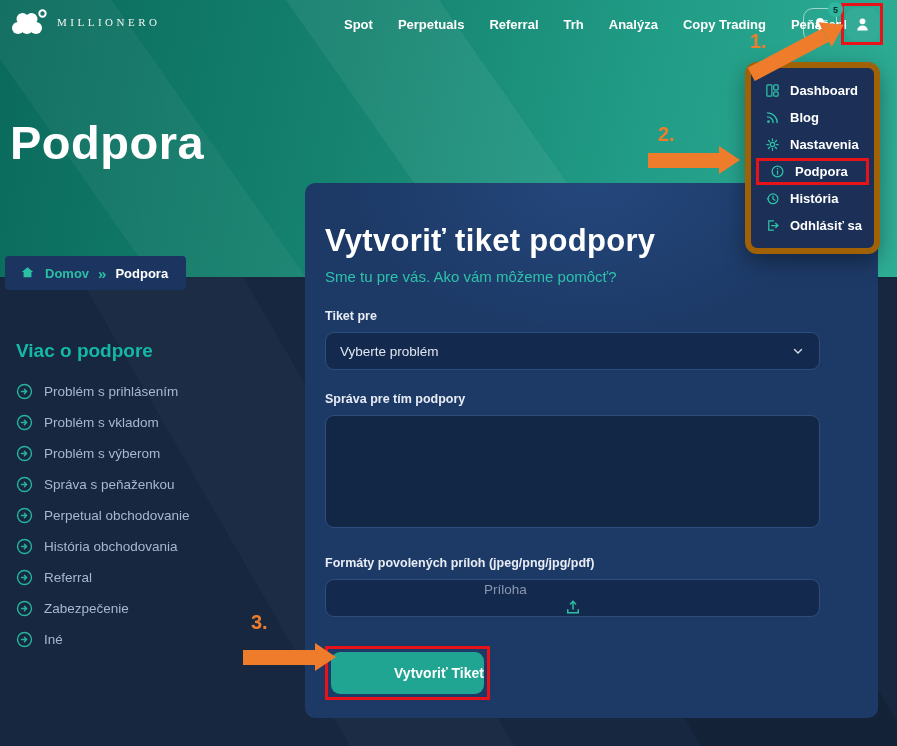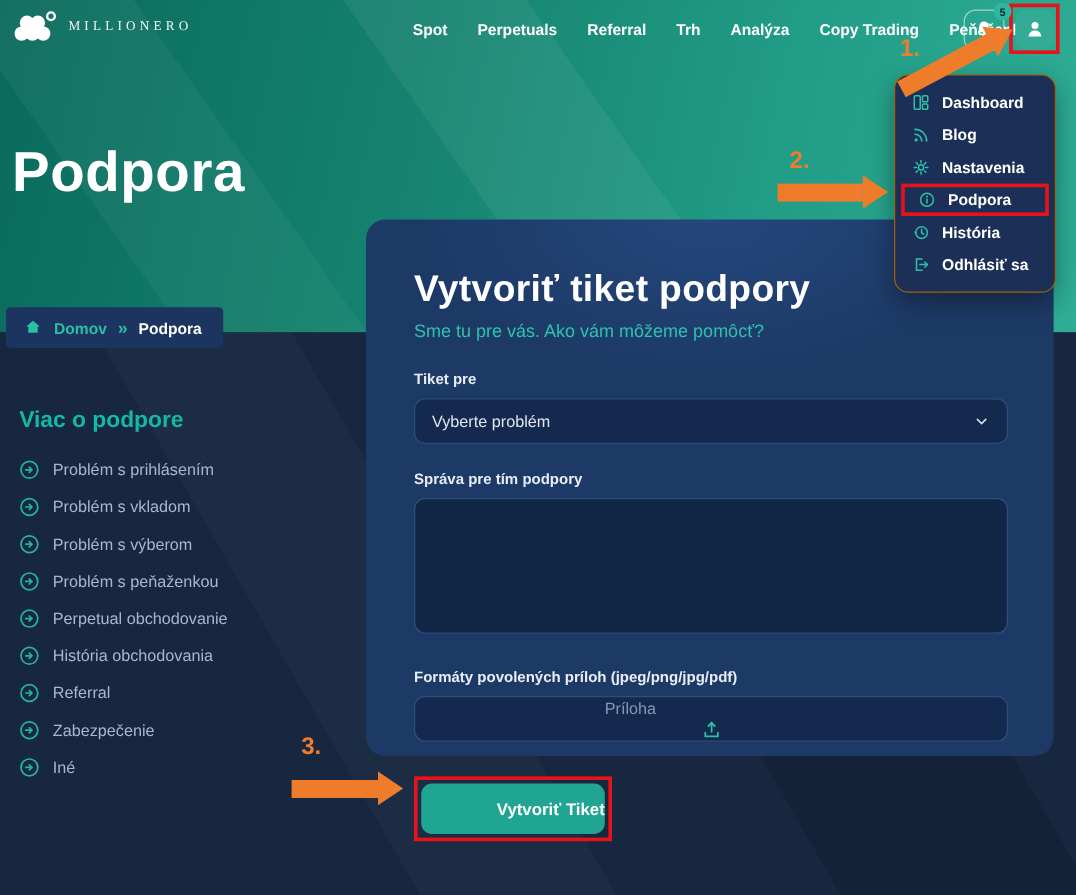--- a/index.html
+++ b/index.html
@@ -62,23 +62,23 @@
   .crumb-home { color:#2bbfa4; font-size:13px; font-weight:700; cursor:pointer; }
   .crumb-sep { color:#2bbfa4; font-size:15px; font-weight:700; }
   .crumb-cur { color:#ffffff; font-size:13px; font-weight:700; }
   
   .sidebar { position:absolute; left:16px; top:340px; width:280px; z-index:2; }
   .sidebar-title { color:#14b8a6; font-size:19px; font-weight:800; margin-bottom:14px; }
   .side-item { display:flex; align-items:center; gap:11px; height:31px; cursor:pointer; }
   .side-item span { color:#a9b6cf; font-size:13.5px; }
   
   .card {
-    position:absolute; left:305px; top:183px; width:573px; height:447px; z-index:2;
+    position:absolute; left:305px; top:183px; width:573px; height:535px; z-index:2;
     background:radial-gradient(ellipse 60% 40% at 50% 0%, #24477c 0%, #1d3a67 70%);
-    border-radius:16px; padding:40px 38px 0 40px;
+    border-radius:10px; padding:40px 38px 0 20px;
   }
   .card-title { color:#ffffff; font-size:31px; font-weight:800; letter-spacing:0.3px; }
   .card-sub { color:#2dc3ab; font-size:15px; margin-top:9px; }
   .f-label { color:#e8edf5; font-size:12.5px; font-weight:700; }
   .lbl-1 { margin-top:24px; }
   .lbl-2 { margin-top:22px; }
   .lbl-3 { margin-top:24px; }
   .field {
     margin-top:9px; height:38px; width:495px; border-radius:9px;
     background:#13294d; border:1px solid #2e4d7e;
@@ -98,21 +98,21 @@
   }
   .file-input::placeholder { color:#8a97b2; }
   .btn-frame { margin-top:29px; display:inline-block; border:3px solid #e81219; padding:3px; }
   .submit-btn {
     width:153px; height:42px; border:none; border-radius:9px; background:#1fa591;
     color:#ffffff; font-size:14px; font-weight:700; font-family:"Liberation Sans", sans-serif; cursor:pointer;text-align:right;
   }
   
   .dropdown {
     position:absolute; left:745px; top:62px; width:135px; z-index:6;
-    background:#1c3057; border:1px solid #a16207; border-radius:12px;
+    background:#1c3057; border:6px solid #a16207; border-radius:12px;
     padding:9px 0; box-shadow:0 8px 22px rgba(0,0,0,0.35);
   }
   .menu-item { display:flex; align-items:center; gap:10px; padding:6px 0 6px 14px; cursor:pointer; }
   .menu-item span { color:#ffffff; font-size:13px; font-weight:700; white-space:nowrap; }
   .menu-item.highlighted { border:3px solid #e81219; margin:0 5px; padding:3px 0 3px 11px; }
   
   .step-label { position:absolute; color:#ee7c2b; font-size:20px; font-weight:800; z-index:7; }
   .arrow { position:absolute; display:flex; align-items:center; z-index:7; }
   .arrow .shaft { height:15px; background:#ee7c2b; }
   .arrow .head {
@@ -208,21 +208,21 @@
         <circle cx="9" cy="9" r="7.4" stroke="#25b59e" fill="none" stroke-width="1.5"></circle>
         <path d="M5.8 9h5.4M8.9 6.7L11.2 9l-2.3 2.3" stroke="#25b59e" stroke-width="1.5" fill="none" stroke-linecap="round"></path>
       </svg>
     <span>Problém s výberom</span>
   </div>
   <div class="side-item">
     <svg width="17" height="17" viewBox="0 0 18 18">
         <circle cx="9" cy="9" r="7.4" stroke="#25b59e" fill="none" stroke-width="1.5"></circle>
         <path d="M5.8 9h5.4M8.9 6.7L11.2 9l-2.3 2.3" stroke="#25b59e" stroke-width="1.5" fill="none" stroke-linecap="round"></path>
       </svg>
-    <span>Problém s peňaženkou</span>
+    <span>Správa s peňaženkou</span>
   </div>
   <div class="side-item">
     <svg width="17" height="17" viewBox="0 0 18 18">
         <circle cx="9" cy="9" r="7.4" stroke="#25b59e" fill="none" stroke-width="1.5"></circle>
         <path d="M5.8 9h5.4M8.9 6.7L11.2 9l-2.3 2.3" stroke="#25b59e" stroke-width="1.5" fill="none" stroke-linecap="round"></path>
       </svg>
     <span>Perpetual obchodovanie</span>
   </div>
   <div class="side-item">
     <svg width="17" height="17" viewBox="0 0 18 18">

